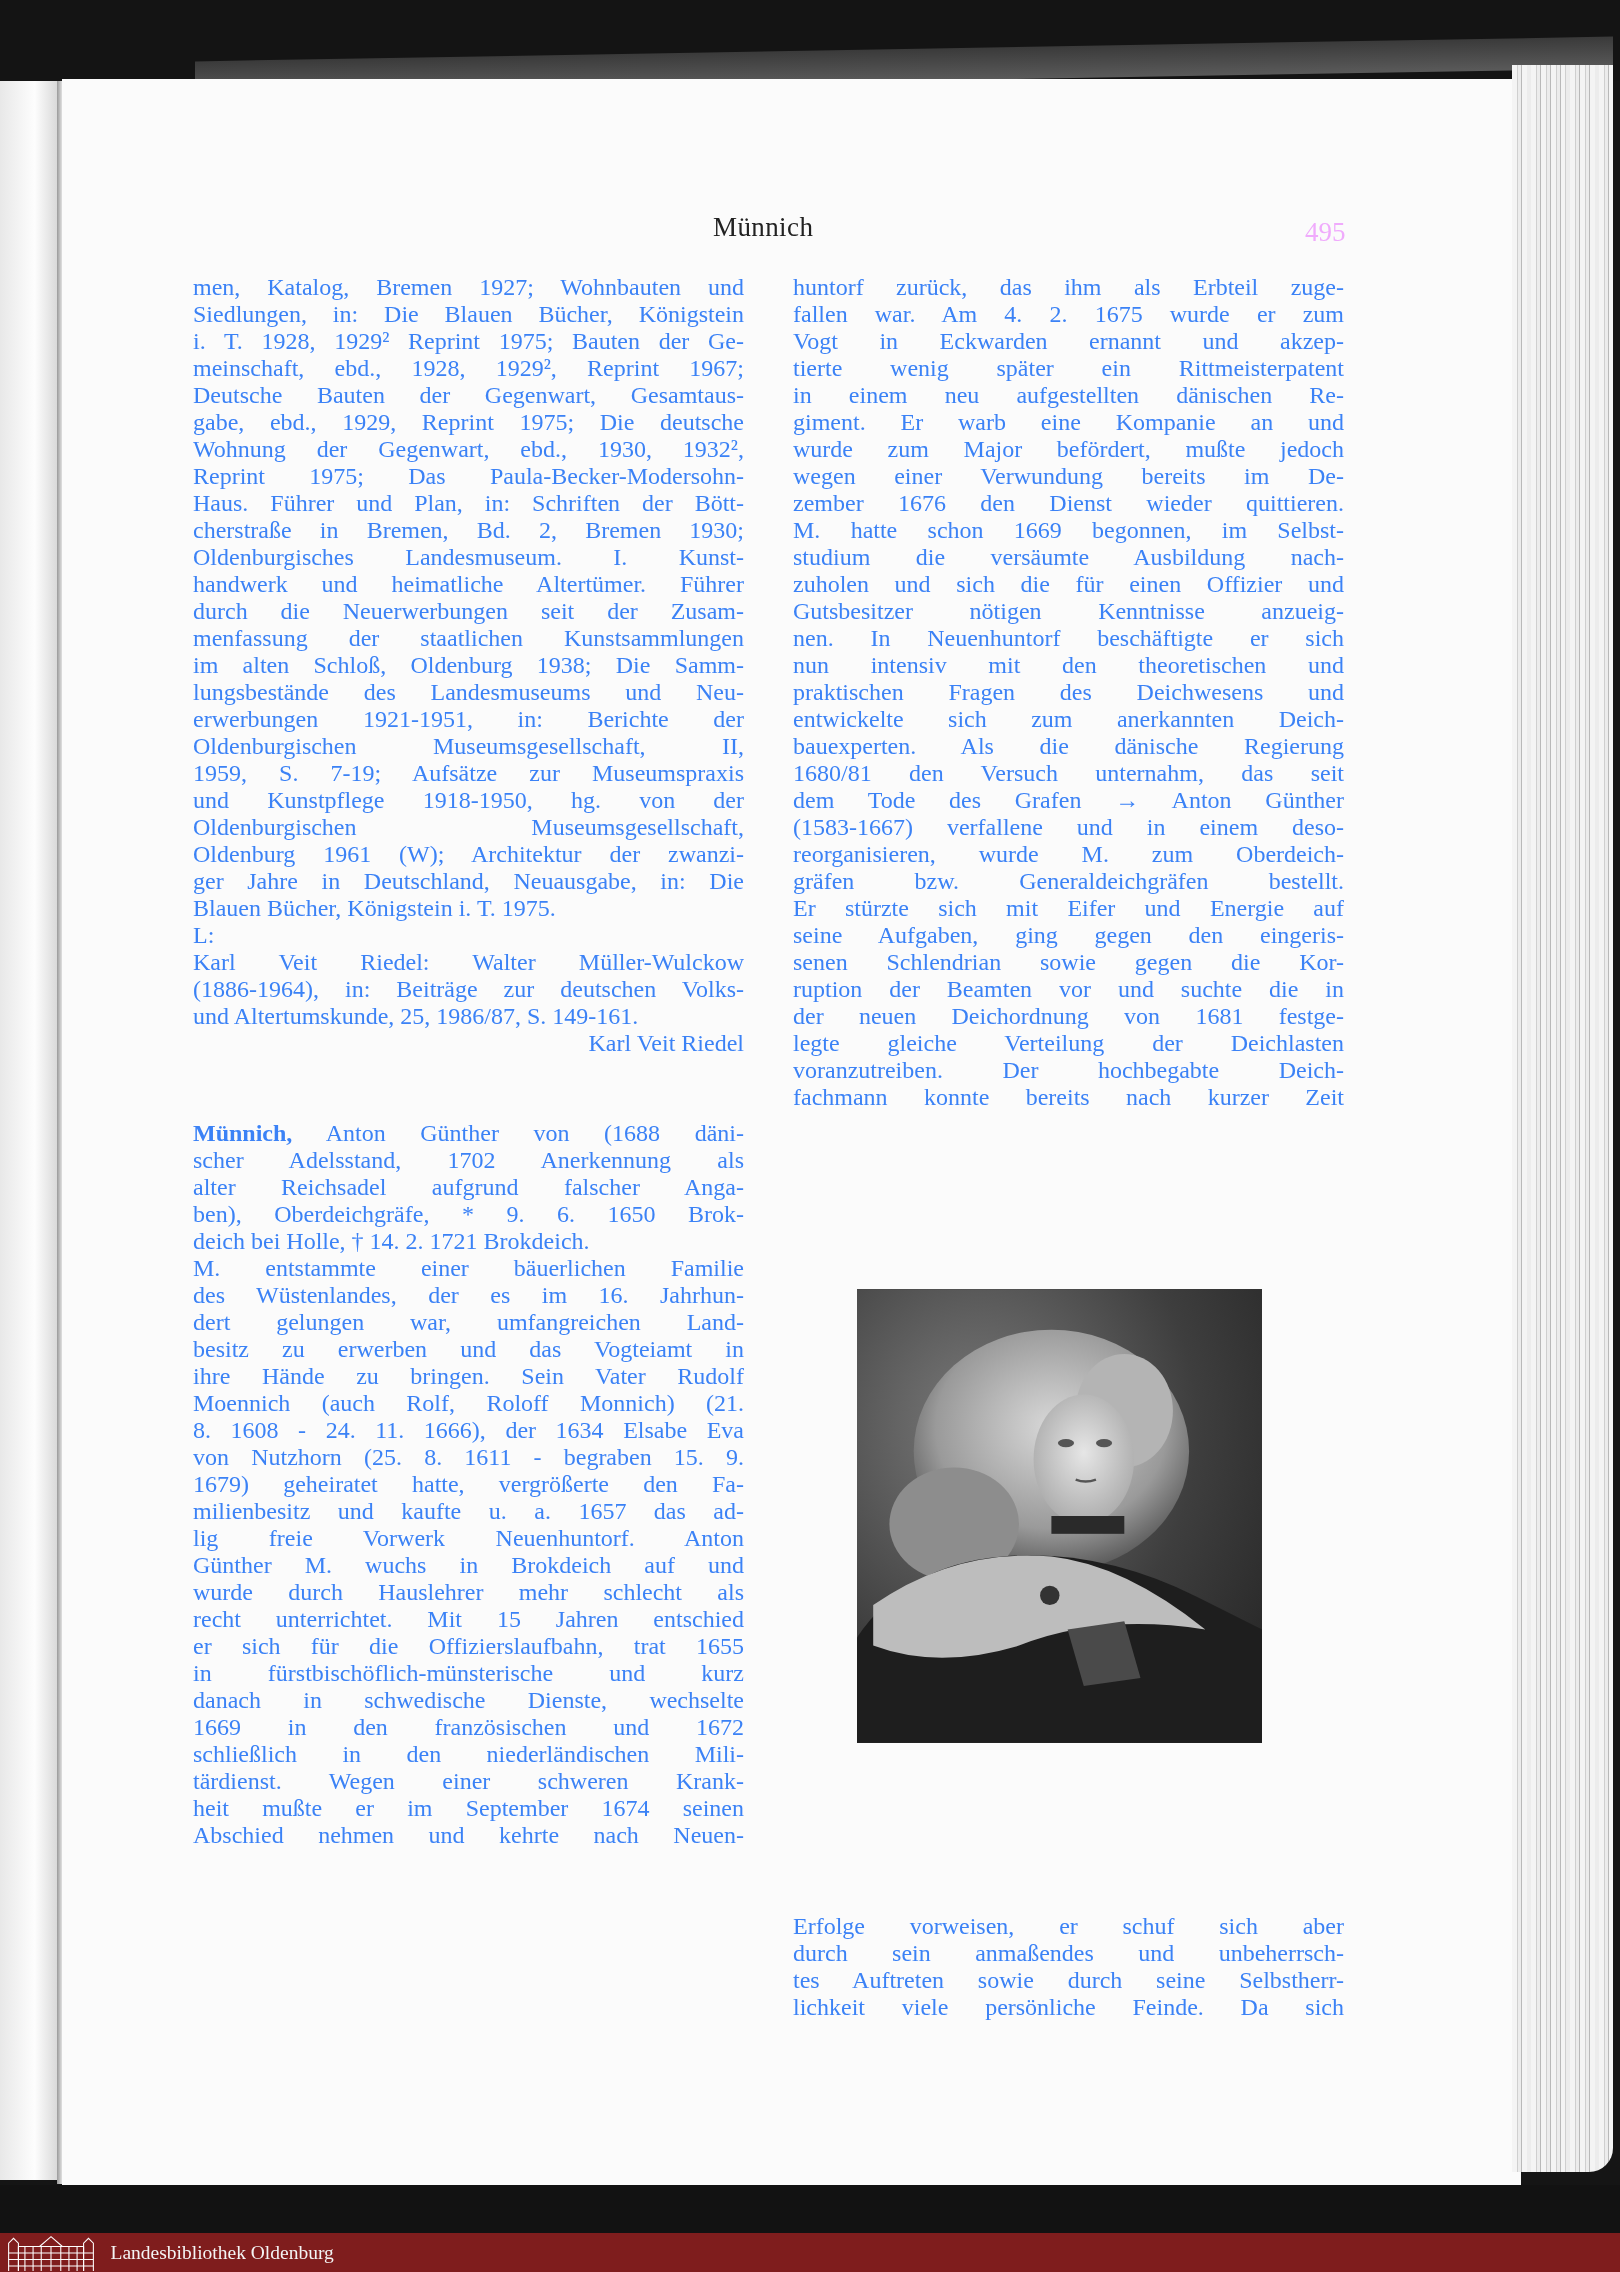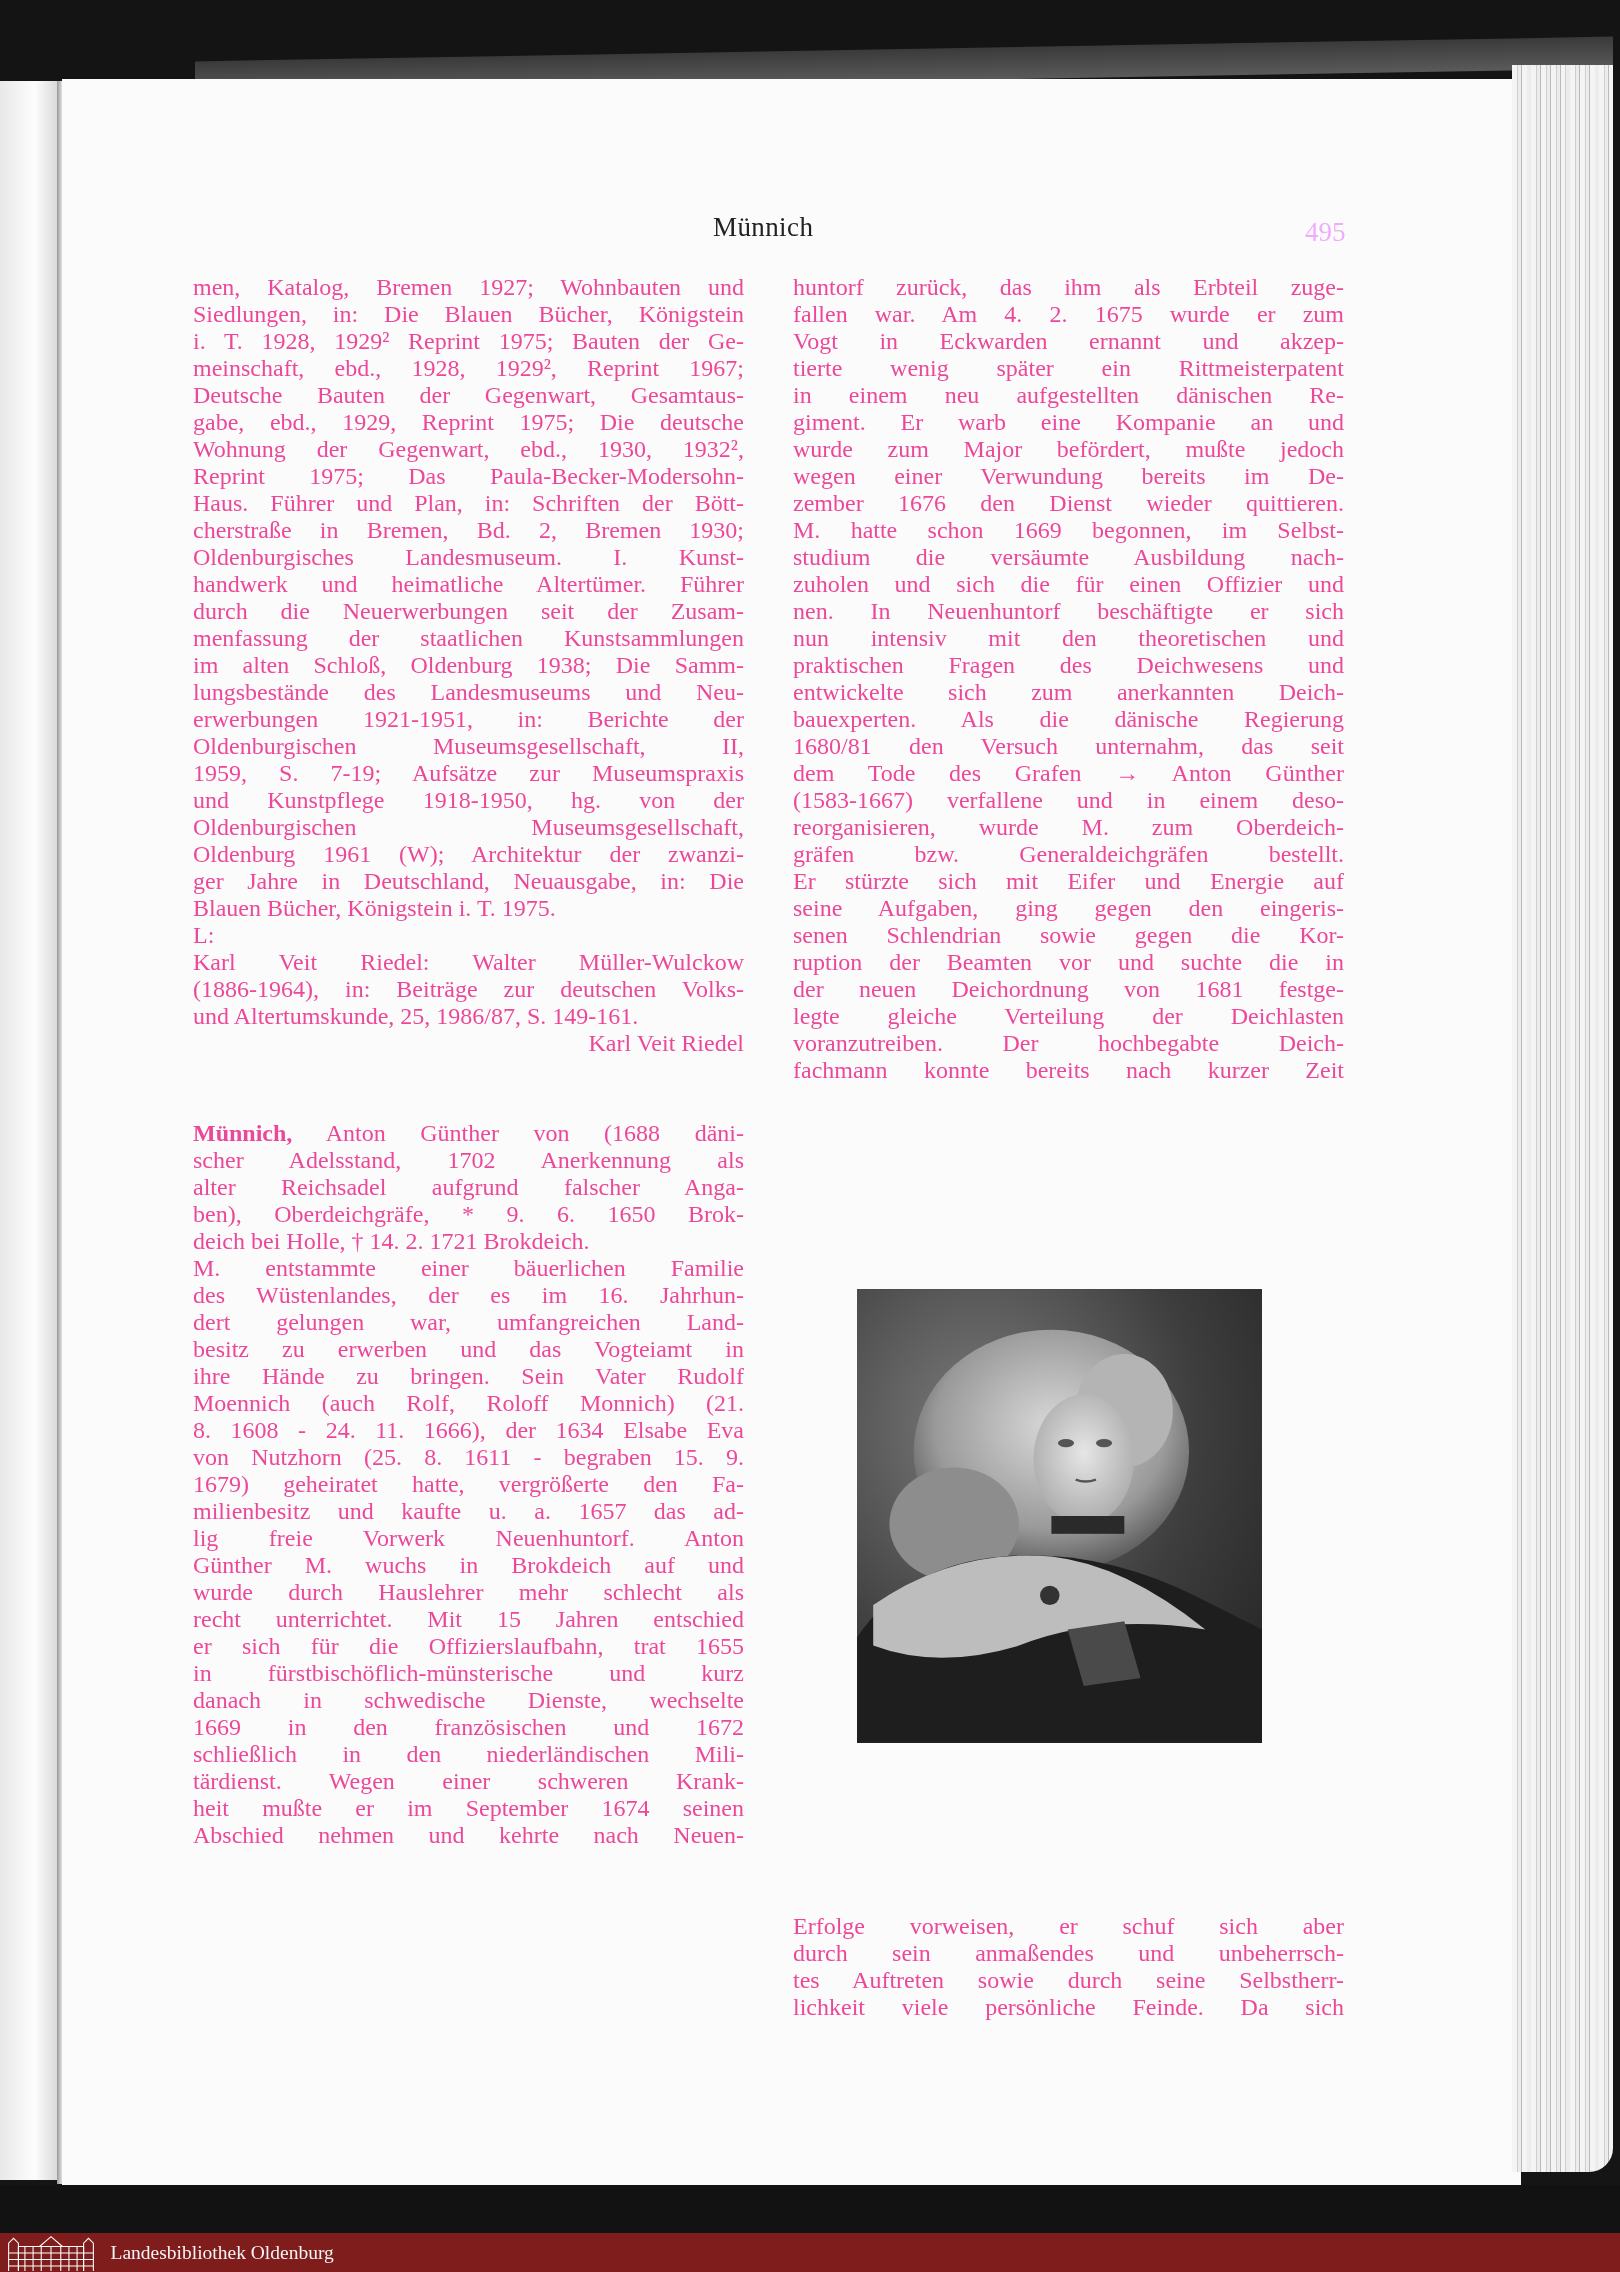--- a/index.html
+++ b/index.html
@@ -12,21 +12,21 @@
   .fore-edge{position:absolute;left:1512px;top:65px;width:101px;height:2107px;
     background:repeating-linear-gradient(90deg,#f4f4f4 0 4.9px,#cfcfcf 4.9px 5.7px,#ececec 5.7px 9px,#b9b9b9 9px 9.7px);border-radius:0 0 24px 0;}
   .bottom-band{position:absolute;left:0;top:2185px;width:1621px;height:49px;background:#121212;}
   .footer{position:absolute;left:0;top:2233px;width:1621px;height:40px;background:#7f1d1d;display:flex;align-items:center;}
   .footer-logo{width:88px;height:36px;margin-left:6.5px;}
   .footer-text{color:#f4f4f4;font-family:"Liberation Serif",serif;font-size:19.5px;margin-left:16px;}
 
   .running-head{position:absolute;top:212px;left:713px;font-size:27px;color:#222;font-family:"Liberation Serif",serif;letter-spacing:0.4px;}
   .page-number{position:absolute;top:217px;left:1305px;font-size:27px;color:#f0abfc;font-family:"Liberation Serif",serif;}
 
-  .col{position:absolute;font-family:"Liberation Serif",serif;font-size:24px;line-height:27px;color:#ec4899;}
+  .col{position:absolute;font-family:"Liberation Serif",serif;font-size:24px;line-height:27px;color:#3b82f6;}
   .col-left{left:193px;top:274px;width:551px;}
   .col-right{left:793px;top:274px;width:551px;}
   .line{display:block;text-align:justify;text-align-last:justify;white-space:nowrap;height:27px;}
   .line.last{text-align-last:left;}
   .line.right{text-align:right;text-align-last:right;}
   .gap{display:block;height:63px;}
   .bold{font-weight:bold;}
 
   .portrait{position:absolute;left:857px;top:1289px;width:405px;height:454px;background:#3a3a3a;overflow:hidden;}
   .portrait svg{display:block;}
@@ -114,20 +114,21 @@
   <span class="line">Vogt in Eckwarden ernannt und akzep-</span>
   <span class="line">tierte wenig später ein Rittmeisterpatent</span>
   <span class="line">in einem neu aufgestellten dänischen Re-</span>
   <span class="line">giment. Er warb eine Kompanie an und</span>
   <span class="line">wurde zum Major befördert, mußte jedoch</span>
   <span class="line">wegen einer Verwundung bereits im De-</span>
   <span class="line">zember 1676 den Dienst wieder quittieren.</span>
   <span class="line">M. hatte schon 1669 begonnen, im Selbst-</span>
   <span class="line">studium die versäumte Ausbildung nach-</span>
   <span class="line">zuholen und sich die für einen Offizier und</span>
+  <span class="line">Gutsbesitzer nötigen Kenntnisse anzueig-</span>
   <span class="line">nen. In Neuenhuntorf beschäftigte er sich</span>
   <span class="line">nun intensiv mit den theoretischen und</span>
   <span class="line">praktischen Fragen des Deichwesens und</span>
   <span class="line">entwickelte sich zum anerkannten Deich-</span>
   <span class="line">bauexperten. Als die dänische Regierung</span>
   <span class="line">1680/81 den Versuch unternahm, das seit</span>
   <span class="line">dem Tode des Grafen → Anton Günther</span>
   <span class="line">(1583-1667) verfallene und in einem deso-</span>
   <span class="line">reorganisieren, wurde M. zum Oberdeich-</span>
   <span class="line">gräfen bzw. Generaldeichgräfen bestellt.</span>

